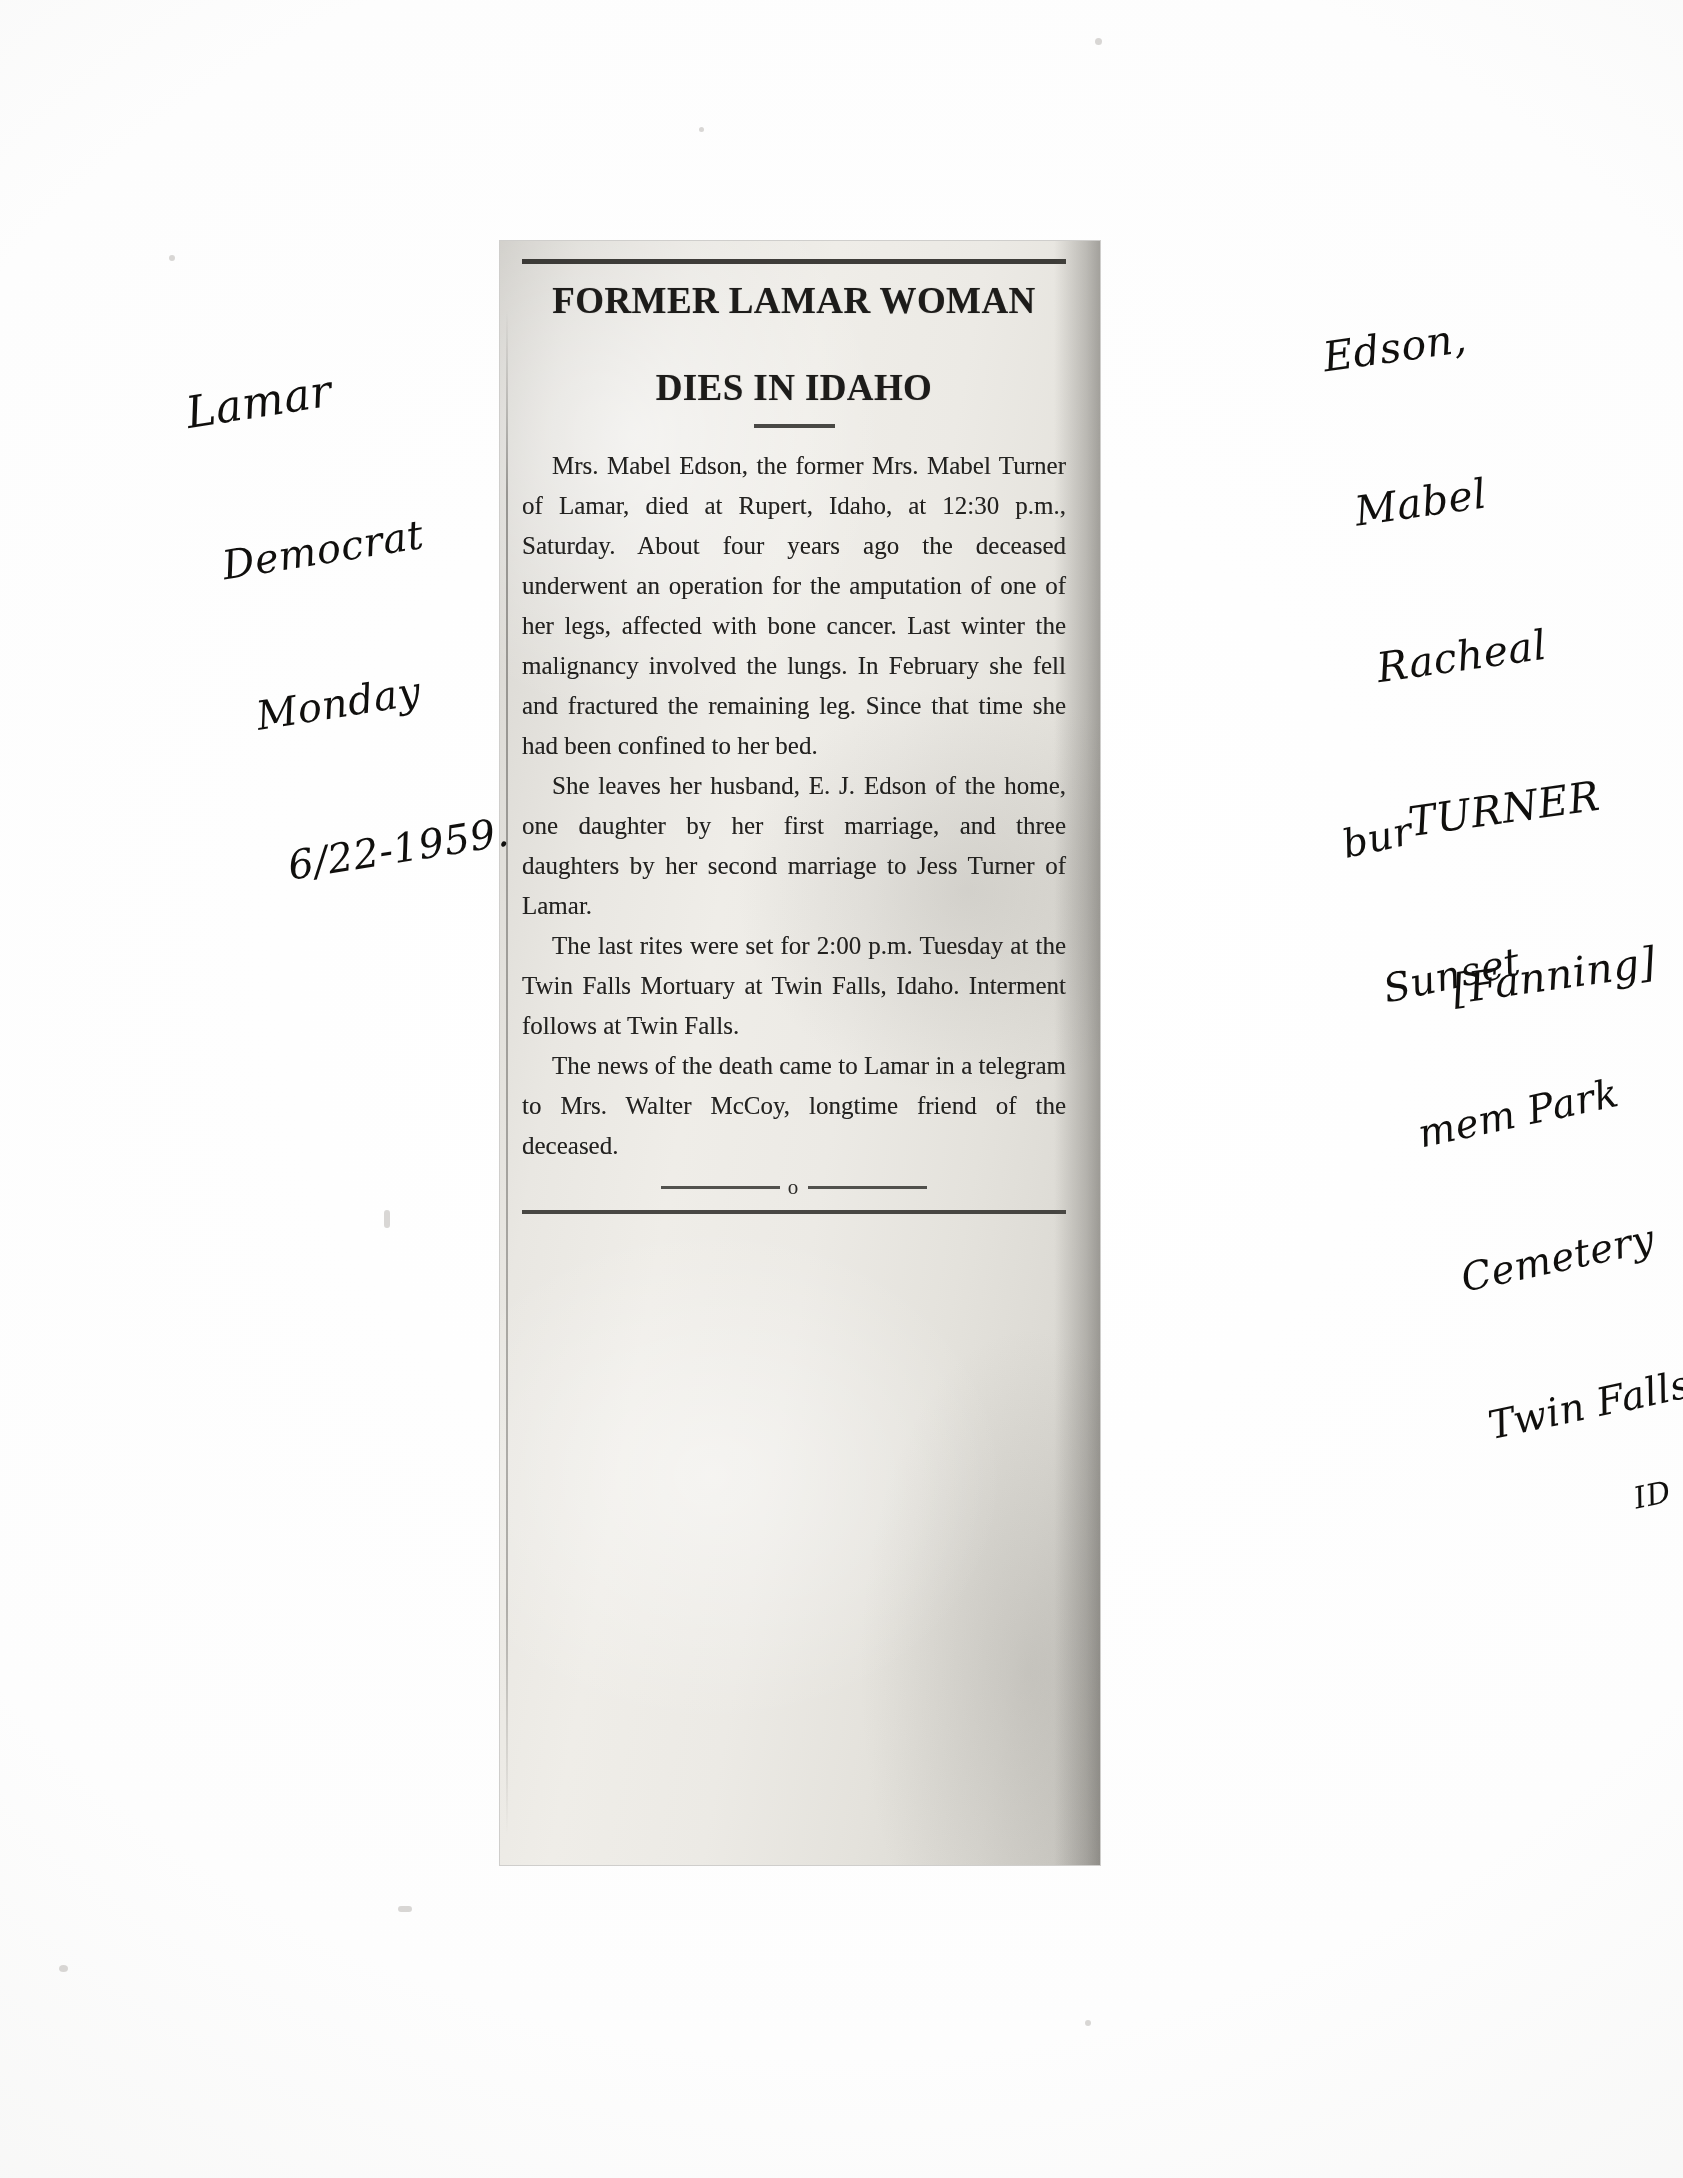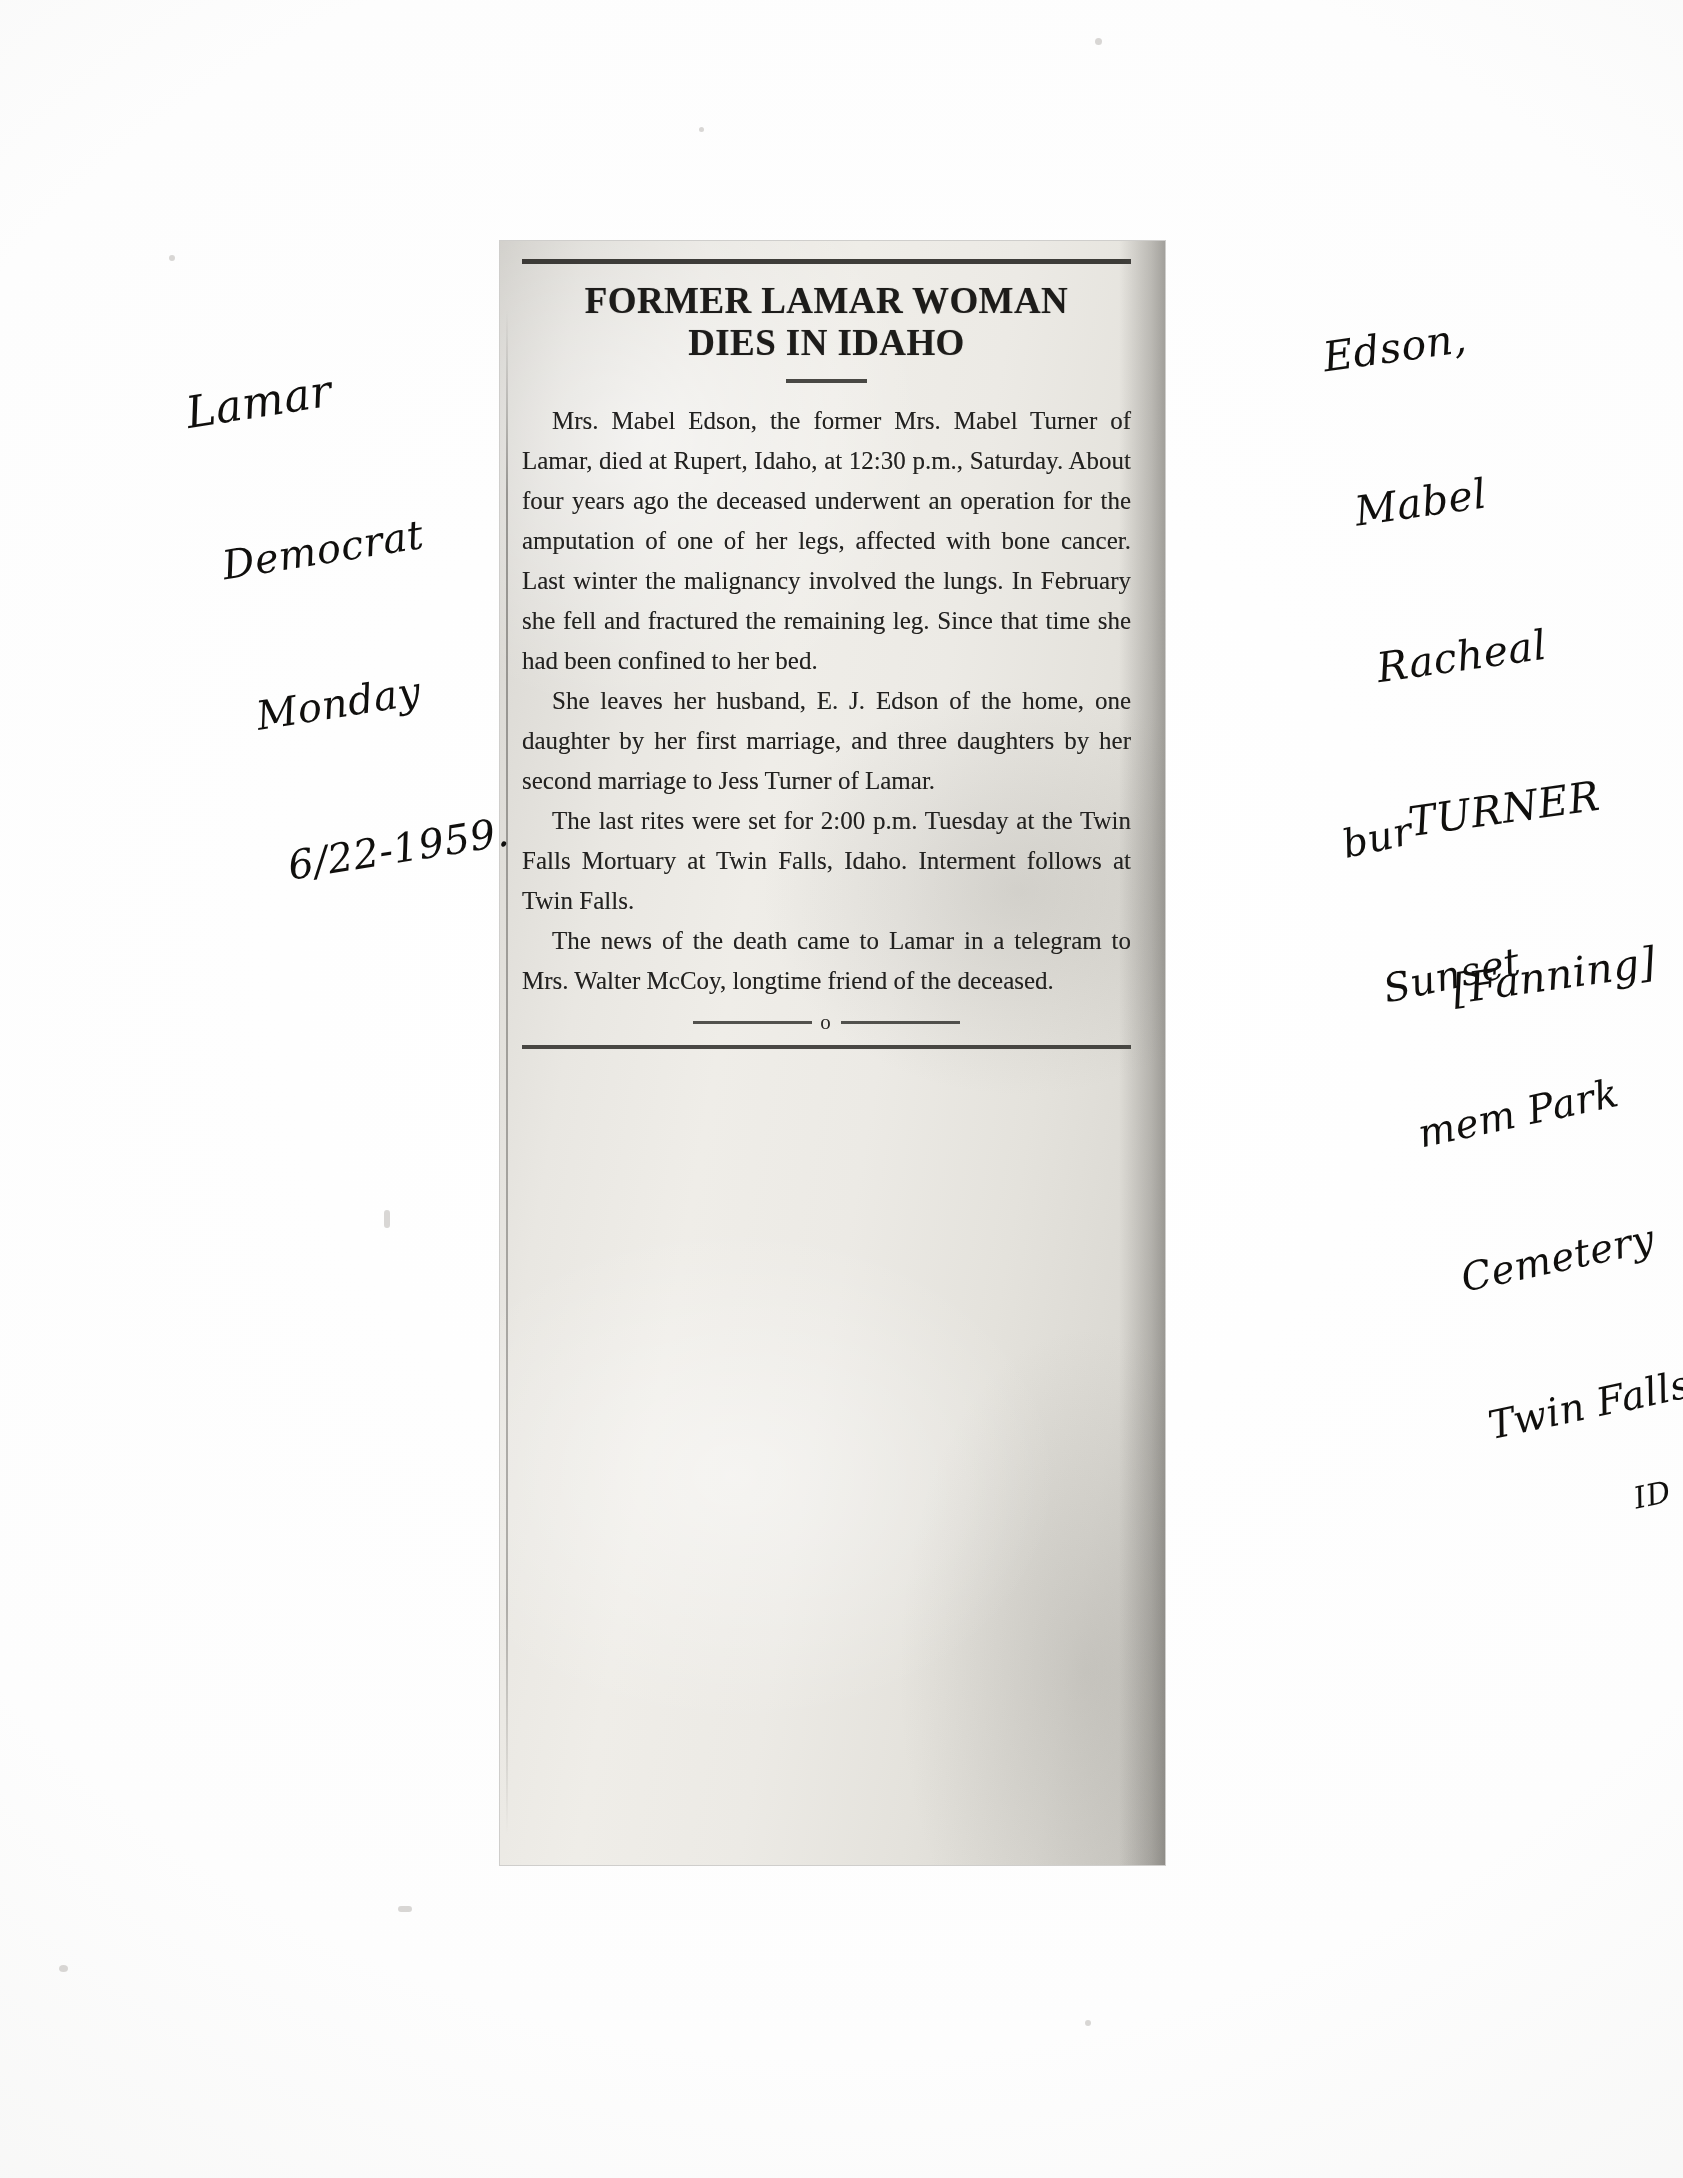--- a/index.html
+++ b/index.html
@@ -27,21 +27,21 @@
     background: #b9b7b2;
     border-radius: 50%;
     opacity: .55;
   }
 
   
   #clipping {
     position: absolute;
     left: 500px;
     top: 241px;
-    width: 665px;
+    width: 600px;
     height: 1624px;
     background:
       linear-gradient(100deg, #cfcdc8 0%, #dedcd7 9%, #e9e7e2 22%, #efedE8 38%, #eceae5 55%, #e4e2dc 72%, #dbd9d3 86%, #c8c6c0 100%);
     box-shadow: 0 0 0 1px rgba(120,118,112,0.35);
   }
   #clipping:before {
     
     content: "";
     position: absolute;
     inset: 0;
@@ -86,21 +86,21 @@
   .headline {
     font-family: "Liberation Serif", serif;
     font-weight: bold;
     font-size: 37px;
     line-height: 1.14;
     letter-spacing: 0.4px;
     color: #1d1c1a;
     text-align: center;
     text-shadow: 0 0 1px rgba(0,0,0,.35);
   }
-  .headline .l2 { display: block; }
+  .headline .l2 { display: block; margin-top: 45px; }
 
   .deck-rule {
     width: 81px;
     height: 4px;
     background: #2b2a27;
     margin: 15px auto 18px auto;
     opacity: .85;
   }
 
   .body-col {

